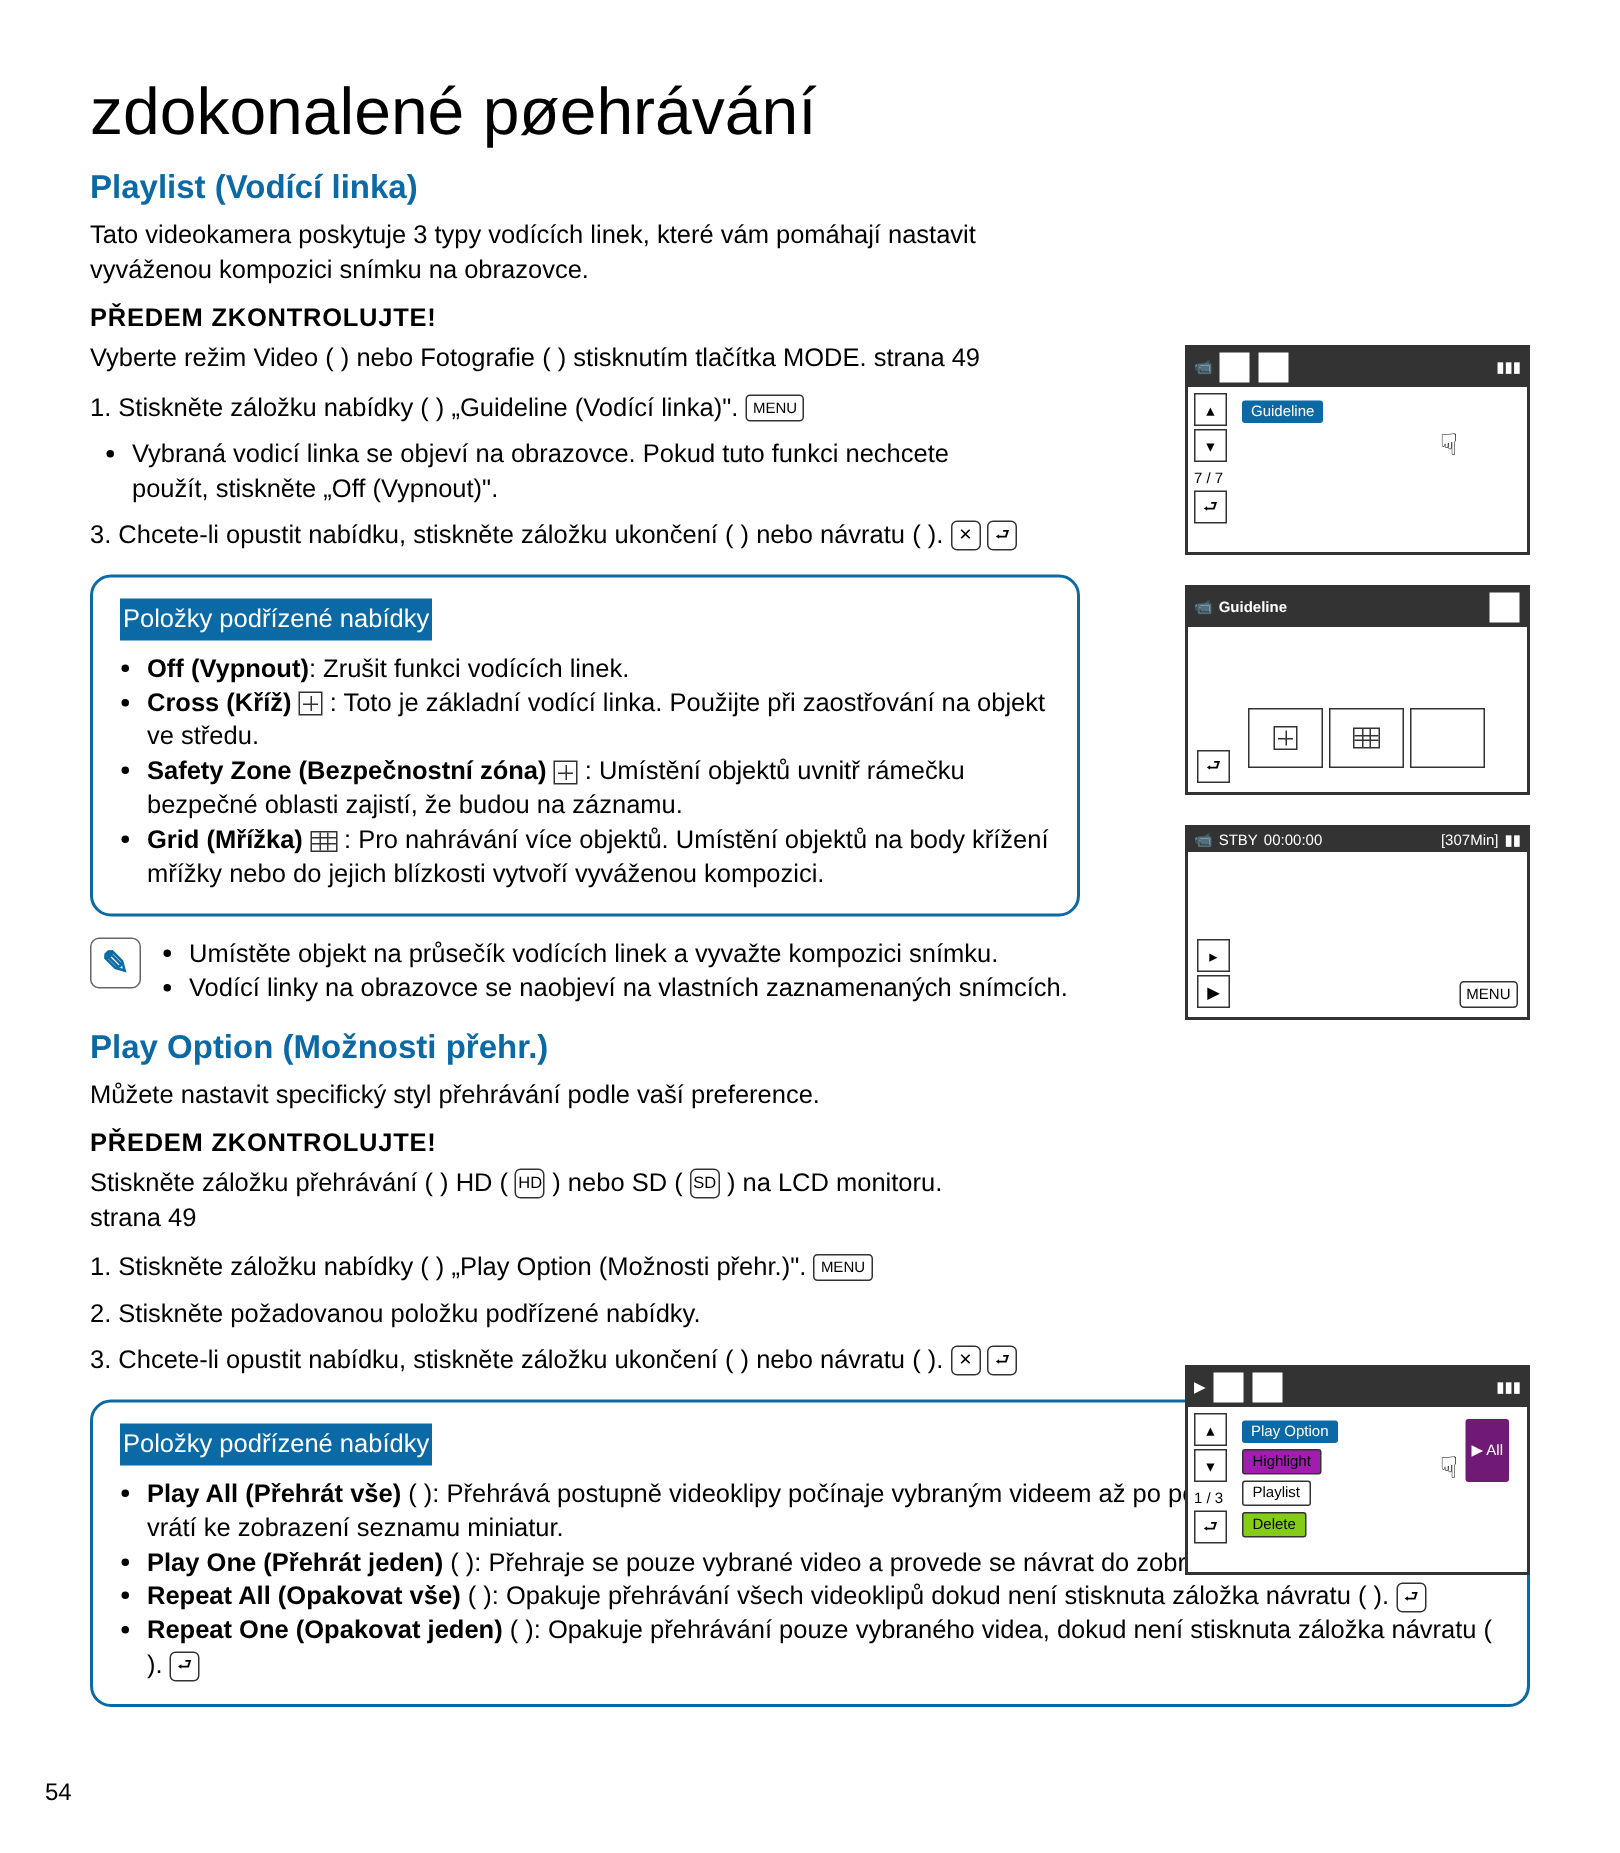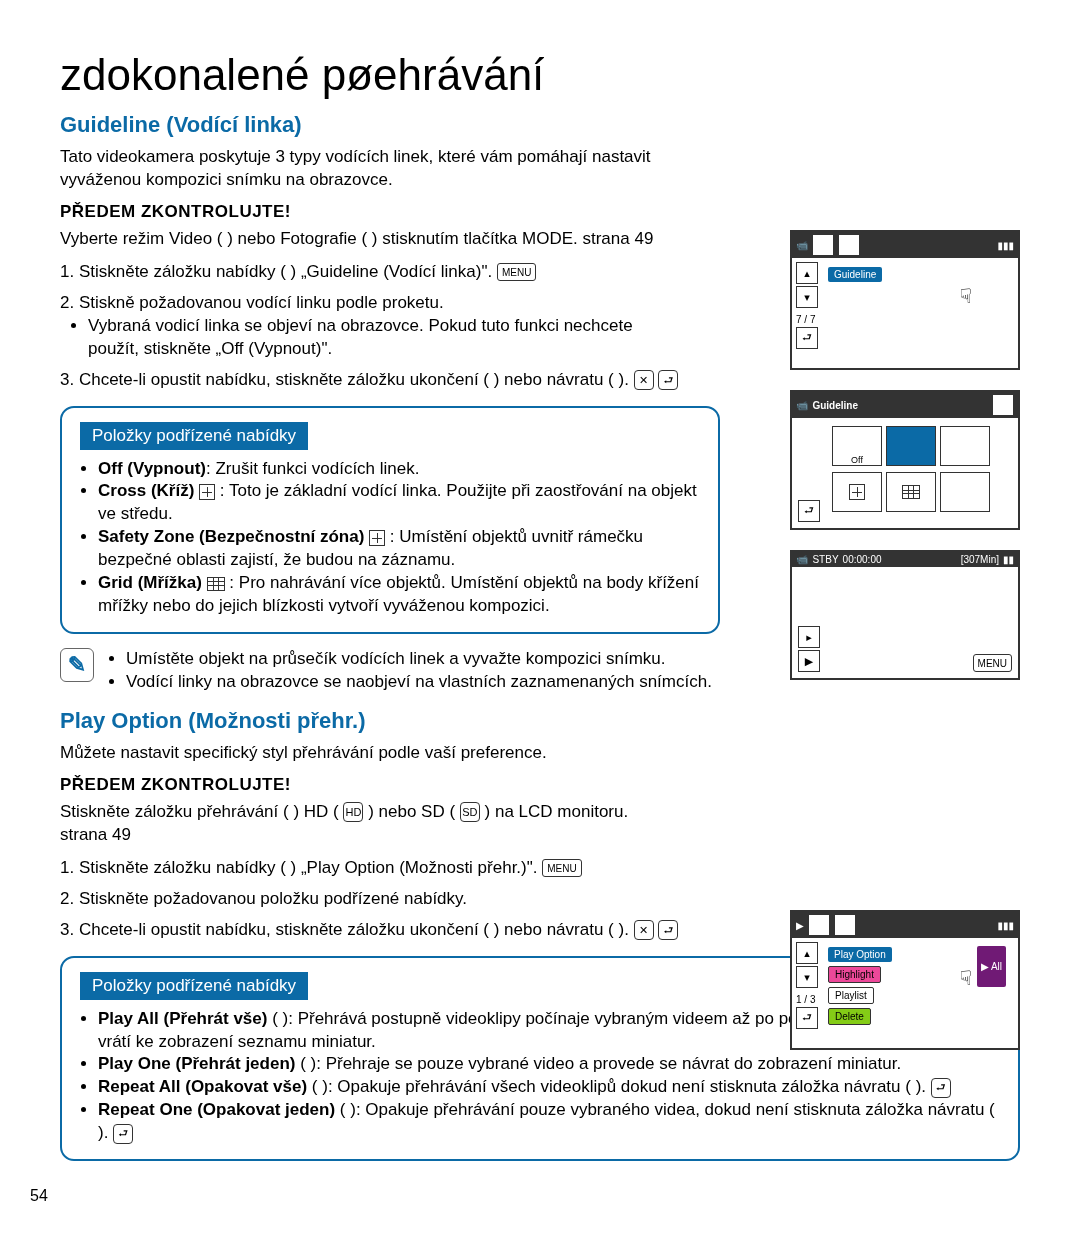--- a/index.html
+++ b/index.html
@@ -5,21 +5,21 @@
   * { box-sizing: border-box; margin: 0; padding: 0; }
   body { font-family: Arial, Helvetica, sans-serif; width: 1080px; height: 1235px; background: #fff; color: #000; padding: 50px 60px 20px 60px; position: relative; }
   .page-title { font-size: 44px; font-weight: 400; margin-bottom: 10px; }
   .section-title { color: #0b6aa6; font-size: 22px; font-weight: 700; margin: 12px 0 8px 0; font-family: Arial, sans-serif; }
   .body-text { font-size: 17px; line-height: 1.35; margin-bottom: 10px; max-width: 620px; }
   .precheck-title { font-size: 17px; font-weight: 700; margin: 10px 0 6px 0; font-family: Arial; letter-spacing: 0.5px; }
   .bullet-list, .step-list { font-size: 17px; line-height: 1.35; max-width: 620px; }
   .step-list > li { list-style: none; margin: 8px 0; }
   .sub-bullet { margin-left: 28px; list-style: disc; }
   .callout { border: 2px solid #0b6aa6; border-radius: 14px; padding: 14px 18px; margin: 14px 0; max-width: 660px; }
-  .callout-title { background: #0b6aa6; color: #fff; display: inline-block; padding: 4px 12px; font-size: 17px; font-weight: 400; margin-bottom: 8px; font-family: Arial; }
+  .callout-title { background: #0b6aa6; color: #fff; display: inline-block; padding: 4px 2px; font-size: 17px; font-weight: 400; margin-bottom: 8px; font-family: Arial; }
   .callout ul { margin-left: 18px; font-size: 17px; line-height: 1.35; }
   .tip-row { display: flex; align-items: flex-start; gap: 14px; margin: 14px 0; }
   .tip-icon { width: 34px; height: 34px; border: 1px solid #666; border-radius: 6px; display: flex; align-items: center; justify-content: center; color: #0b6aa6; font-weight: 700; font-size: 22px; flex: 0 0 auto; }
   .tip-list { font-size: 17px; line-height: 1.35; list-style: disc; margin-left: 18px; }
   .lcd { position: absolute; border: 2px solid #333; background: #fff; }
   .lcd-top { display: flex; align-items: center; gap: 4px; background: #333; padding: 2px 4px; color: #fff; font-size: 10px; }
   .lcd-btn { width: 22px; height: 22px; border: 1px solid #333; display: flex; align-items: center; justify-content: center; font-size: 11px; background: #fff; }
   .lcd-col { display: flex; flex-direction: column; gap: 2px; position: absolute; left: 4px; top: 30px; }
   .lcd-menu-item { background: #0b6aa6; color: #fff; font-size: 10px; padding: 2px 6px; margin-bottom: 2px; display: inline-block; border-radius: 2px; }
   .hand { position: absolute; font-size: 20px; }
@@ -30,35 +30,34 @@
   .cross::before, .cross::after { content:""; position:absolute; background:#333; }
   .cross::before { left:50%; top:2px; bottom:2px; width:1px; }
   .cross::after { top:50%; left:2px; right:2px; height:1px; }
   .page-num { position: absolute; left: 30px; bottom: 30px; font-size: 16px; }
 </style>
 </head>
 <body>
 
 <h1 class="page-title">zdokonalené pøehrávání</h1>
 
-<h2 class="section-title">Guideline (Vodící linka)</h2>
+<h2 class="section-title">Playlist (Vodící linka)</h2>
 <p class="body-text">Tato videokamera poskytuje 3 typy vodících linek, které vám pomáhají nastavit vyváženou kompozici snímku na obrazovce.</p>
 
 <div class="precheck-title">PŘEDEM ZKONTROLUJTE!</div>
 <p class="body-text">
   <span>Vyberte režim Video (   ) nebo Fotografie (   ) stisknutím tlačítka MODE.   strana 49</span>
 </p>
 
 <ul class="step-list">
   <li>
     <span>1. Stiskněte záložku nabídky (    )   „Guideline (Vodící linka)".</span>
     <span class="icon-box">MENU</span>
   </li>
   <li>
-    <span>2. Stiskně požadovanou vodící linku podle proketu.</span>
     <ul class="sub-bullet">
       <li>Vybraná vodicí linka se objeví na obrazovce. Pokud tuto funkci nechcete použít, stiskněte „Off (Vypnout)".</li>
     </ul>
   </li>
   <li>
     <span>3. Chcete-li opustit nabídku, stiskněte záložku ukončení (   ) nebo návratu (   ).</span>
     <span class="icon-round">✕</span>
     <span class="icon-round">⮐</span>
   </li>
 </ul>
@@ -98,27 +97,20 @@
     <div class="lcd-menu-item">Guideline</div>
     <span class="hand" style="right:40px;top:20px">☟</span>
   </div>
 </div>
 
 <div class="lcd" style="top:390px; right:60px; width:230px; height:140px;">
   <div class="lcd-top">
     <span>📹</span>
     <b>Guideline</b>
     <span style="margin-left:auto" class="lcd-btn">✕</span>
-  </div>
-  <div style="position:absolute;left:40px;top:34px;display:flex;gap:4px;">
-    <div style="width:50px;height:40px;border:1px solid #333;display:flex;align-items:flex-end;justify-content:center;font-size:9px">
-        <span>Off</span>
-      </div>
-    <div style="width:50px;height:40px;border:1px solid #333;background:#0b6aa6"></div>
-    <div style="width:50px;height:40px;border:1px solid #333"></div>
   </div>
   <div style="position:absolute;left:40px;top:80px;display:flex;gap:4px;">
     <div style="width:50px;height:40px;border:1px solid #333;display:flex;align-items:center;justify-content:center">
         <span class="cross"></span>
       </div>
     <div style="width:50px;height:40px;border:1px solid #333"><span class="grid3" style="margin:12px 15px"></span></div>
     <div style="width:50px;height:40px;border:1px solid #333"></div>
   </div>
   <div class="lcd-btn" style="position:absolute;left:6px;bottom:6px">⮐</div>
 </div>
@@ -173,20 +165,20 @@
   </div>
   <div class="lcd-col">
     <div class="lcd-btn">▴</div>
     <div class="lcd-btn">▾</div>
     <div style="font-size:10px;margin-top:4px">1 / 3</div>
     <div class="lcd-btn">⮐</div>
   </div>
   <div style="position:absolute; left:36px; top:32px; right:6px;">
     <div class="lcd-menu-item">Play Option</div>
     <span style="position:absolute;right:6px;top:2px;background:#701a75;color:#fff;font-size:10px;padding:15px 4px;border-radius:2px">▶ <span>All</span></span><br>
-    <div class="lcd-menu-item" style="background:#ec4899;color:#000;border:1px solid #333">Highlight</div>
+    <div class="lcd-menu-item" style="background:#a21caf;color:#000;border:1px solid #333">Highlight</div>
     <span class="hand" style="right:40px;top:22px">☟</span><br>
     <div class="lcd-menu-item" style="background:#fff;color:#000;border:1px solid #333">Playlist</div><br>
     <div class="lcd-menu-item" style="background:#84cc16;color:#000;border:1px solid #333">Delete</div>
   </div>
 </div>
 
 <div class="page-num">54</div>
 
 </body></html>

